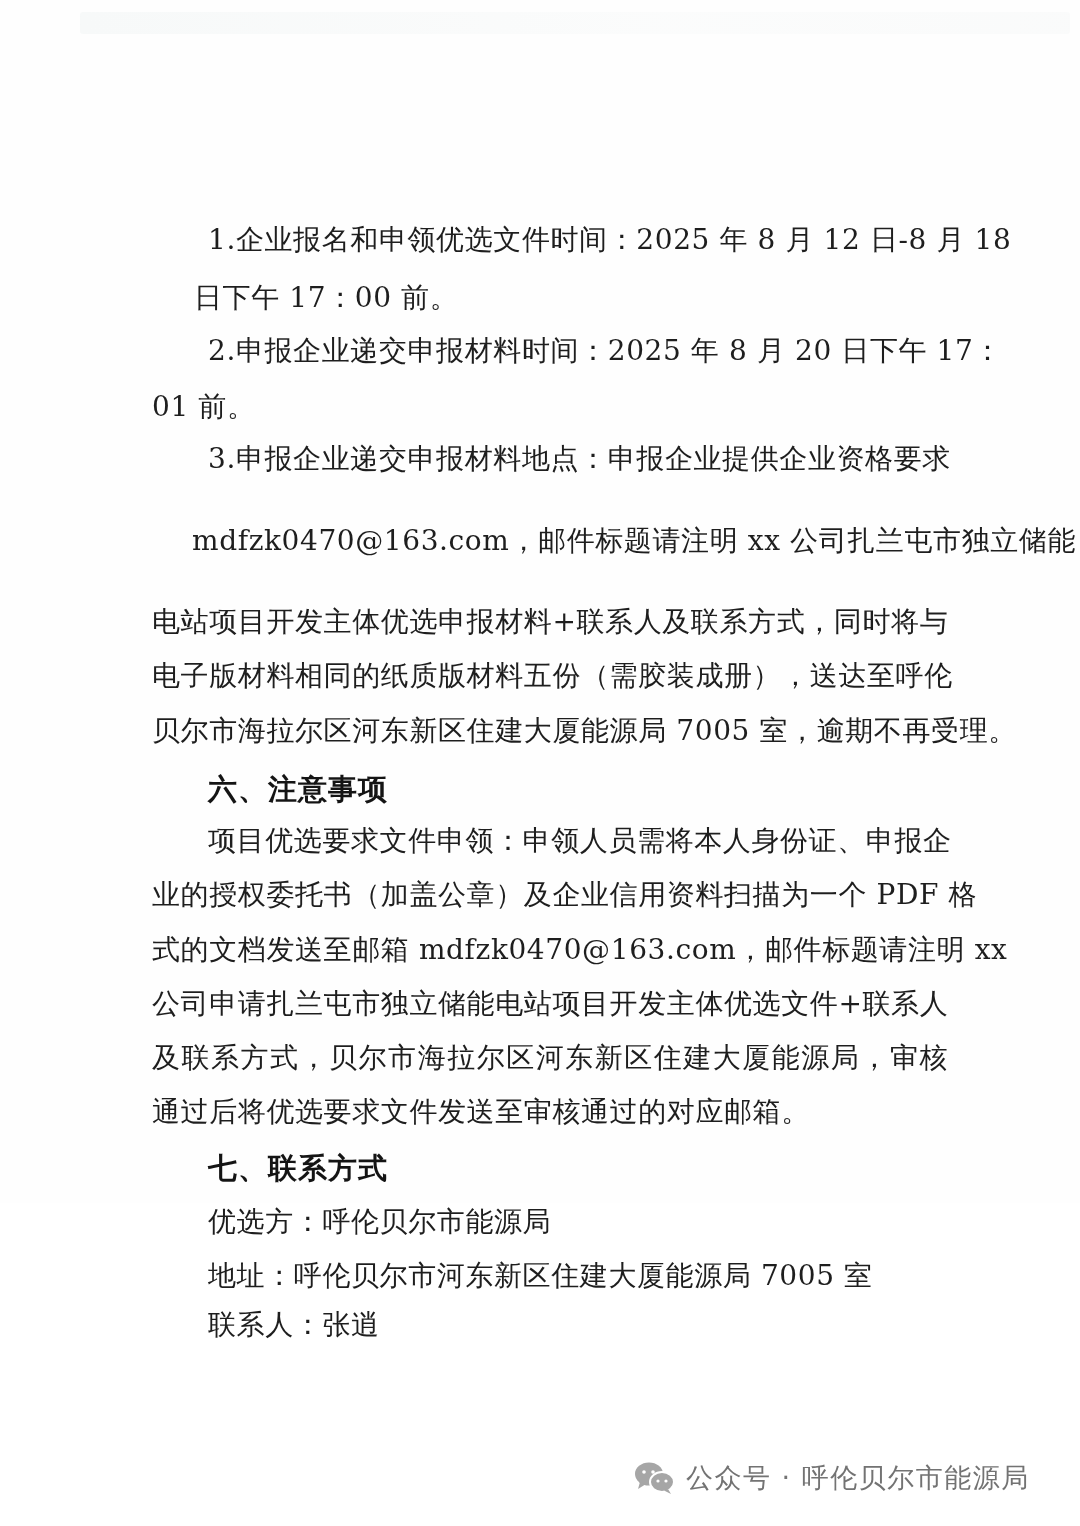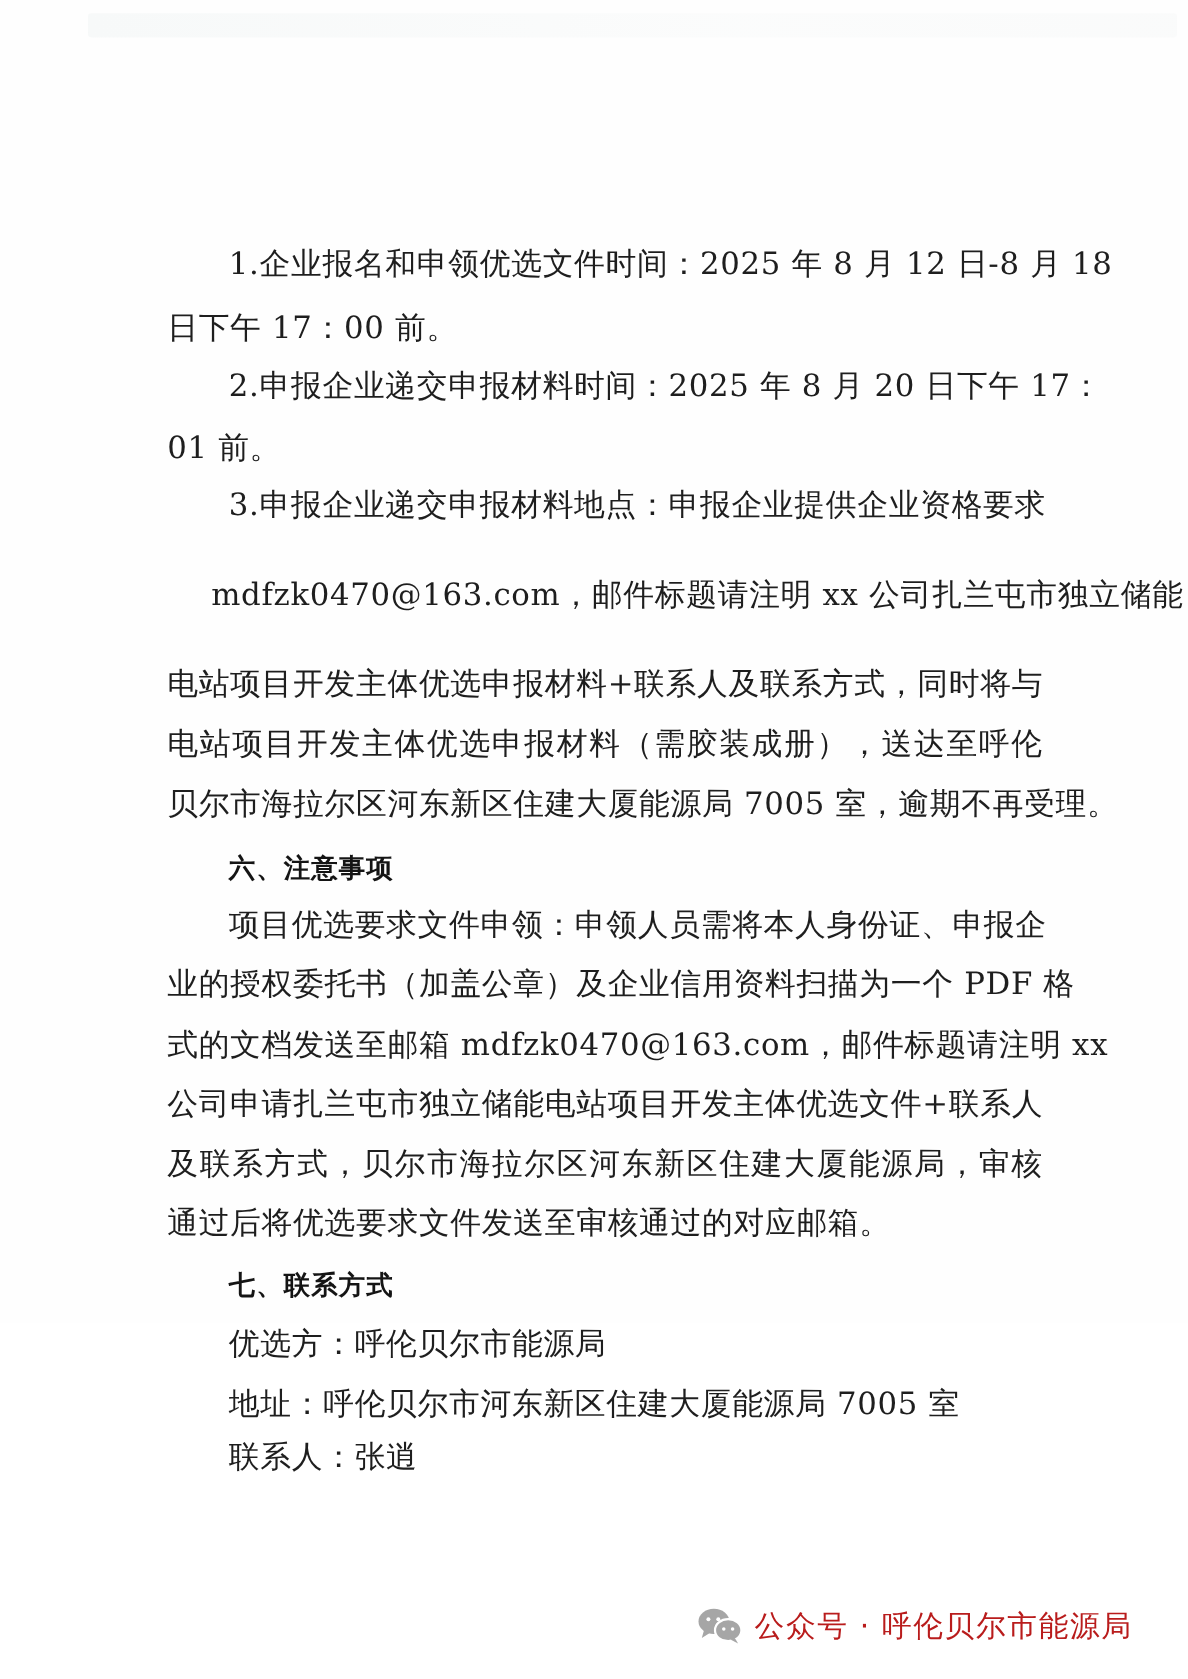--- a/index.html
+++ b/index.html
@@ -42,63 +42,63 @@
       color: #1e1e1e;
     }
     .indent { left: 208px; width: 740px; }
     .justify {
       text-align: justify;
       text-align-last: justify;
     }
     .heading {
       position: absolute;
       left: 208px;
-      font-size: 24px;
+      font-size: 29px;
       line-height: 36px;
       font-weight: bold;
       font-family: "DejaVu Sans", "Liberation Sans", sans-serif;
       color: #141414;
       letter-spacing: 1px;
     }
     .footer {
       position: absolute;
       left: 634px;
       top: 1458px;
       height: 40px;
       display: flex;
       align-items: center;
       gap: 10px;
-      color: #b91c1c;
+      color: #737373;
       font-family: "DejaVu Sans", "Liberation Sans", sans-serif;
       font-size: 27px;
       letter-spacing: 1.5px;
     }
     .footer .wechat-icon {
       width: 42px;
       height: 34px;
       display: inline-block;
     }
   </style>
 </head>
 <body>
 
 <div class="page">
 
   <div class="bleed"></div>
 
   <div class="line indent justify" style="top:222px;">1.企业报名和申领优选文件时间：2025 年 8 月 12 日-8 月 18</div>
-  <div class="line" style="top:280px;">日下午 17：00 前。</div>
+  <div class="line" style="top:280px;margin-left:42px;">日下午 17：00 前。</div>
 
   <div class="line indent justify" style="top:333px;">2.申报企业递交申报材料时间：2025 年 8 月 20 日下午 17：</div>
   <div class="line" style="top:389px;">01 前。</div>
 
   <div class="line indent justify" style="top:441px;">3.申报企业递交申报材料地点：申报企业提供企业资格要求</div>
   <div class="line justify" style="top:523px;margin-left:40px;">mdfzk0470@163.com，邮件标题请注明 xx 公司扎兰屯市独立储能</div>
   <div class="line justify" style="top:604px;">电站项目开发主体优选申报材料+联系人及联系方式，同时将与</div>
-  <div class="line justify" style="top:658px;">电站项目开发主体优选申报材料（需胶装成册），送达至呼伦</div>
+  <div class="line justify" style="top:658px;">电子版材料相同的纸质版材料五份（需胶装成册），送达至呼伦</div>
   <div class="line justify" style="top:713px;">贝尔市海拉尔区河东新区住建大厦能源局 7005 室，逾期不再受理。</div>
 
   <div class="heading" style="top:771px;">六、注意事项</div>
   <div class="line indent justify" style="top:823px;">项目优选要求文件申领：申领人员需将本人身份证、申报企</div>
   <div class="line justify" style="top:877px;">业的授权委托书（加盖公章）及企业信用资料扫描为一个 PDF 格</div>
   <div class="line justify" style="top:932px;">式的文档发送至邮箱 mdfzk0470@163.com，邮件标题请注明 xx</div>
   <div class="line justify" style="top:986px;">公司申请扎兰屯市独立储能电站项目开发主体优选文件+联系人</div>
   <div class="line justify" style="top:1040px;">及联系方式，贝尔市海拉尔区河东新区住建大厦能源局，审核</div>
   <div class="line" style="top:1094px;">通过后将优选要求文件发送至审核通过的对应邮箱。</div>
 

